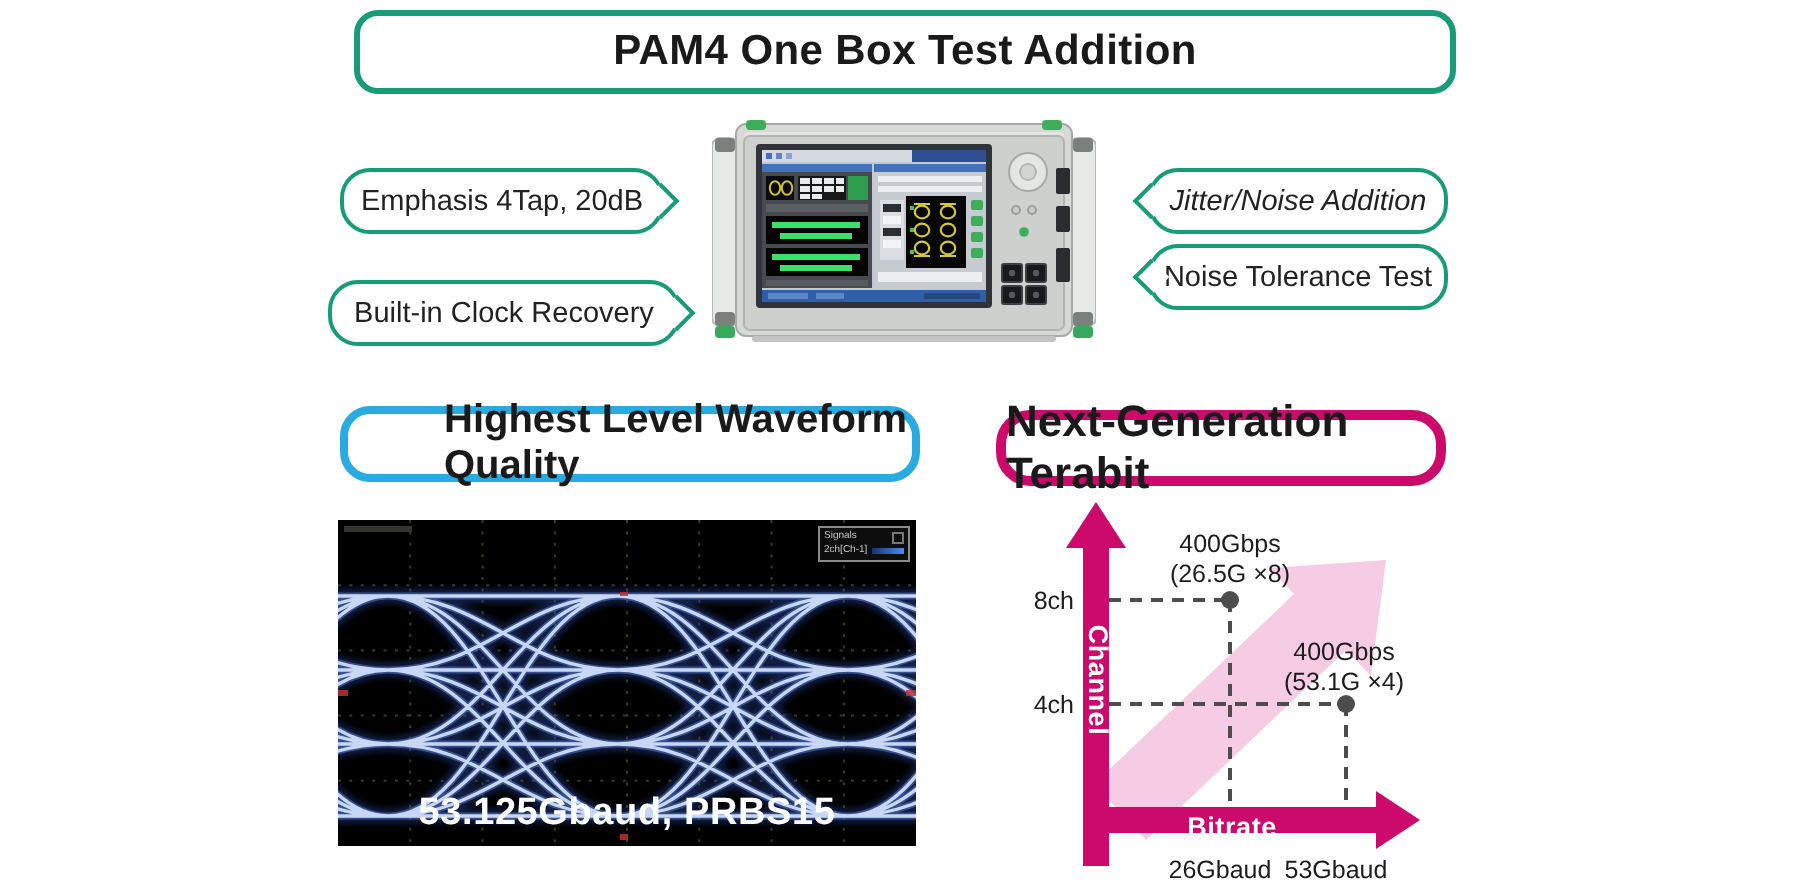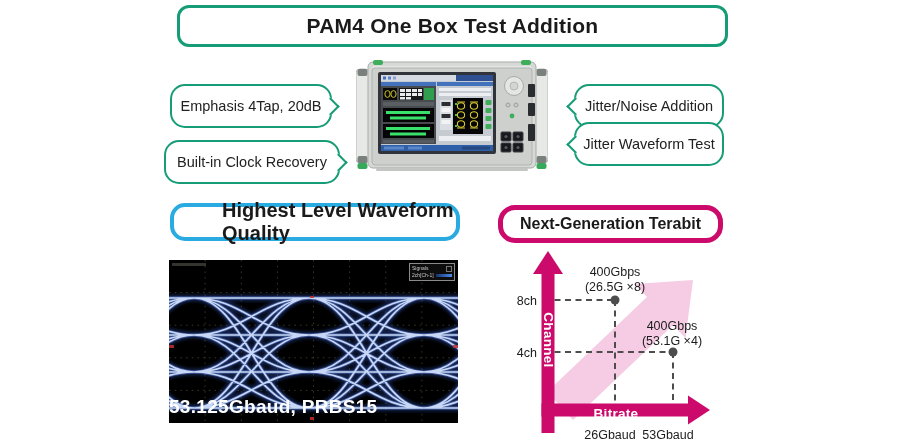--- a/index.html
+++ b/index.html
@@ -6,44 +6,44 @@
   .stage{position:relative;width:900px;height:443px;background:#fff;overflow:hidden;
          font-family:"Liberation Sans",sans-serif;color:#1a1a1a;}
 
   
   .title-box{position:absolute;left:177px;top:5px;width:545px;height:36px;
     border:3px solid var(--green);border-radius:12px;background:#fff;
     display:flex;align-items:center;justify-content:center;
     font-size:21px;font-weight:600;letter-spacing:.2px;}
 
   
-  .bubble{position:absolute;height:44px;border:2px solid var(--green);border-radius:15px;
+  .bubble{position:absolute;height:33px;border:2px solid var(--green);border-radius:15px;
     background:#fff;display:flex;align-items:center;justify-content:center;
     font-size:14.5px;color:#222;box-sizing:border-box;}
   .bubble .ptr{position:absolute;width:11px;height:11px;background:#fff;transform:rotate(45deg);}
   .bubble.pr .ptr{right:-7px;border-top:2px solid var(--green);border-right:2px solid var(--green);}
   .bubble.pl .ptr{left:-7px;border-bottom:2px solid var(--green);border-left:2px solid var(--green);}
 
   
   .hdr{position:absolute;display:flex;align-items:center;justify-content:center;
     background:#fff;font-weight:600;box-sizing:border-box;}
   .hdr.blue{left:170px;top:203px;width:290px;height:38px;border:4px solid var(--blue);
     border-radius:15px;font-size:20px;padding-left:48px;}
   .hdr.pink{left:498px;top:205px;width:225px;height:38px;border:5px solid var(--magenta);
-    border-radius:17px;font-size:16px;}
+    border-radius:17px;font-size:22px;}
 
   
   .eye-wrap{position:absolute;left:169px;top:260px;width:289px;height:163px;background:#000;}
   .eye-wrap svg{position:absolute;left:0;top:0;}
   .eye-legend{position:absolute;right:3px;top:3px;width:40px;border:1px solid #8a8a8a;
     background:#0d0d0d;color:#c9c9c9;font-size:5px;line-height:7px;padding:1px 2px;}
   .eye-legend .row{display:flex;justify-content:space-between;align-items:center;}
   .eye-legend .sq{width:4px;height:4px;border:1px solid #777;display:inline-block;}
   .eye-legend .bar{width:16px;height:3px;background:linear-gradient(90deg,#16336e,#4b8bef);display:inline-block;}
-  .eye-caption{position:absolute;left:0;bottom:5px;width:100%;text-align:left;
+  .eye-caption{position:absolute;left:0;bottom:5px;width:100%;text-align:center;
     color:#fff;font-size:19px;font-weight:600;letter-spacing:.3px;}
   .eye-annot{position:absolute;left:3px;top:3px;width:34px;height:3px;background:#4a4a42;opacity:.7;}
 
   
   #terabit-chart{position:absolute;left:488px;top:248px;}
   #terabit-chart text{font-family:"Liberation Sans",sans-serif;fill:#1c1c1c;font-size:12.5px;}
   #terabit-chart text.axis-label{fill:#ffffff;font-weight:bold;font-size:13.5px;letter-spacing:.3px;}
   #terabit-chart .dash{stroke:#4d4d4d;stroke-width:2;stroke-dasharray:6,4.5;fill:none;}
 
   
@@ -60,26 +60,26 @@
 
   <div class="bubble pr" style="left:170px;top:84px;width:162px;">
     <span>Emphasis 4Tap, 20dB</span>
     <span class="ptr"></span>
   </div>
   <div class="bubble pr" style="left:164px;top:140px;width:176px;">
     <span>Built-in Clock Recovery</span>
     <span class="ptr"></span>
   </div>
 
-  <div class="bubble pl" style="left:574px;top:84px;width:150px;">
+  <div class="bubble pl" style="left:574px;top:84px;width:150px;font-style:italic;">
     <span>Jitter/Noise Addition</span>
     <span class="ptr"></span>
   </div>
   <div class="bubble pl" style="left:574px;top:122px;width:150px;">
-    <span>Jitter Waveform Test</span>
+    <span>Noise Tolerance Test</span>
     <span class="ptr"></span>
   </div>
 
   <div class="instrument">
     <svg width="192" height="120" viewBox="0 0 192 120">
 
       <g>
         <rect x="0" y="13" width="13" height="94" rx="4" fill="#e7e9e7" stroke="#b4b8b4"></rect>
         <rect x="179" y="13" width="13" height="94" rx="4" fill="#e7e9e7" stroke="#b4b8b4"></rect>
         <rect x="1.5" y="13" width="10" height="7" rx="2" fill="#7a807e"></rect>

